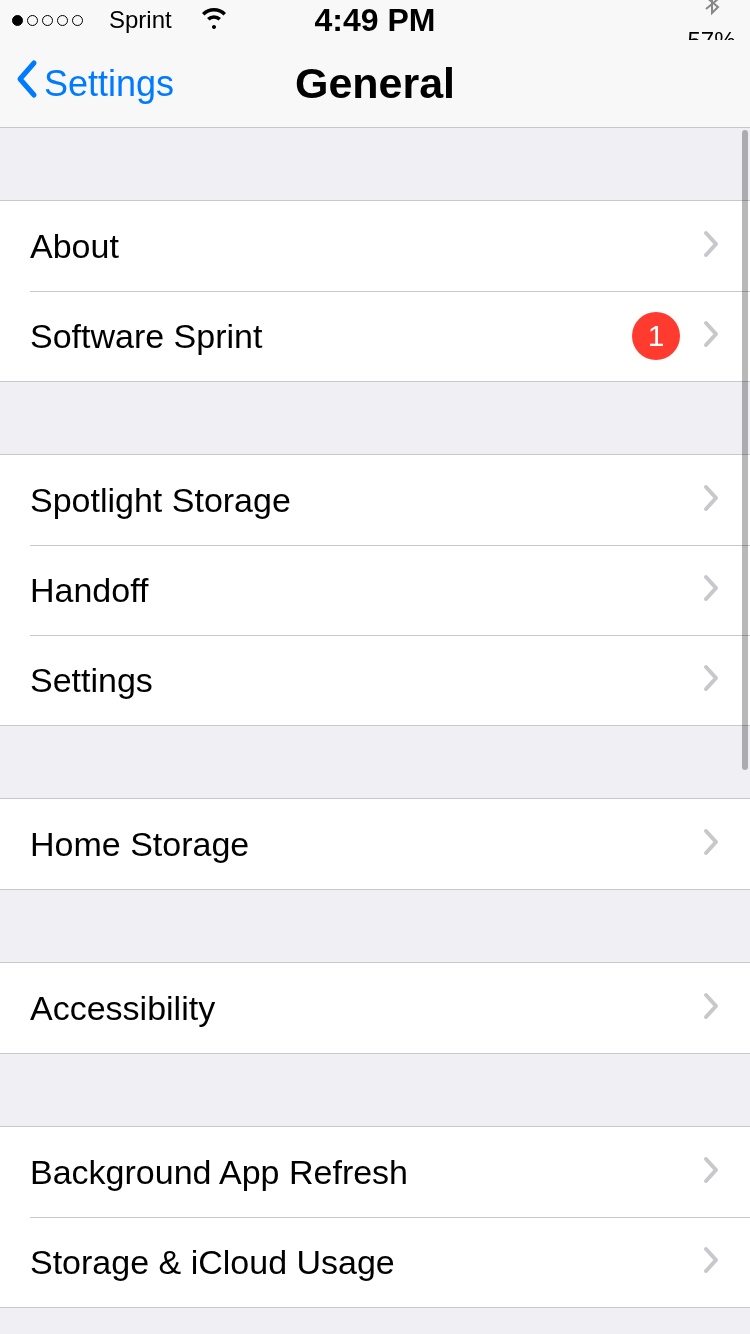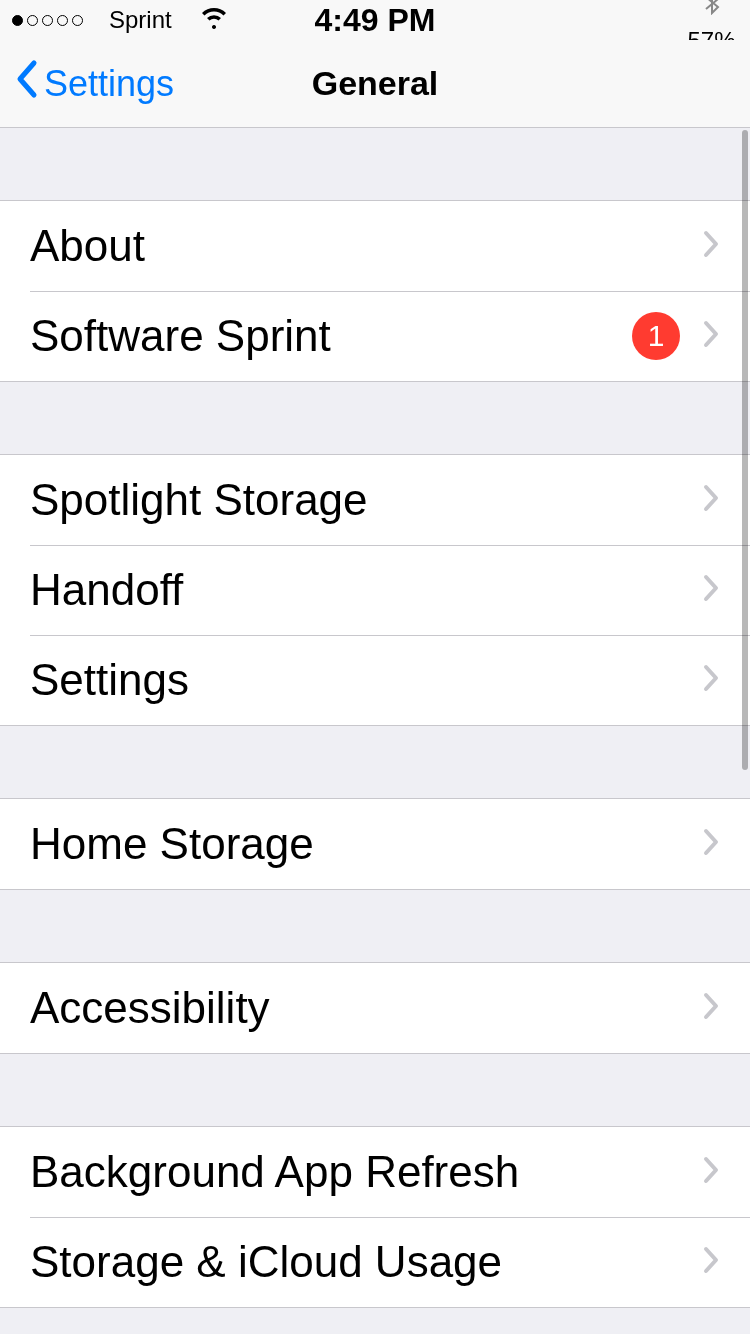--- a/index.html
+++ b/index.html
@@ -50,21 +50,21 @@
       color: #007aff;
       font-size: 36px;
       padding-left: 14px;
       cursor: pointer;
     }
     .back-chevron { margin-right: 6px; }
     .nav-title {
       position: absolute;
       left: 50%;
       transform: translateX(-50%);
-      font-size: 34px;
+      font-size: 43px;
       font-weight: 600;
       color: #000;
     }
     .content {
       height: calc(1334px - 40px - 88px);
       overflow-y: auto;
     }
     .section-gap { height: 72px; }
     .section {
       background: #fff;
@@ -82,21 +82,21 @@
     .row + .row::before {
       content: "";
       position: absolute;
       top: 0;
       left: 30px;
       right: 0;
       height: 1px;
       background: #c8c7cc;
     }
     .row-label {
-      font-size: 44px;
+      font-size: 34px;
       color: #000;
       flex: 1;
     }
     .badge {
       width: 48px;
       height: 48px;
       border-radius: 50%;
       background: #ff3b30;
       color: #fff;
       display: flex;

